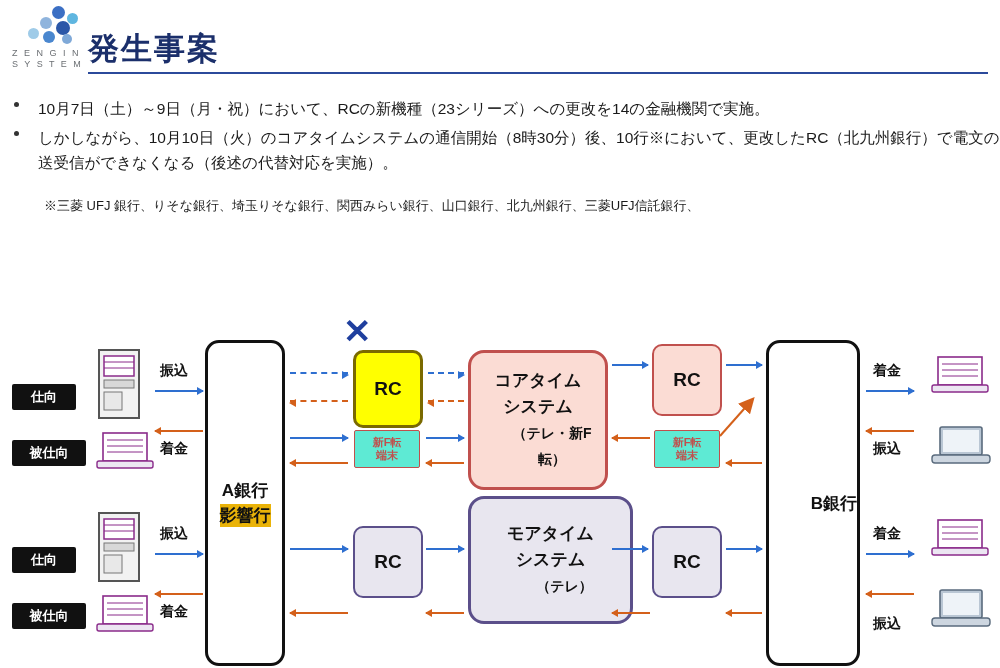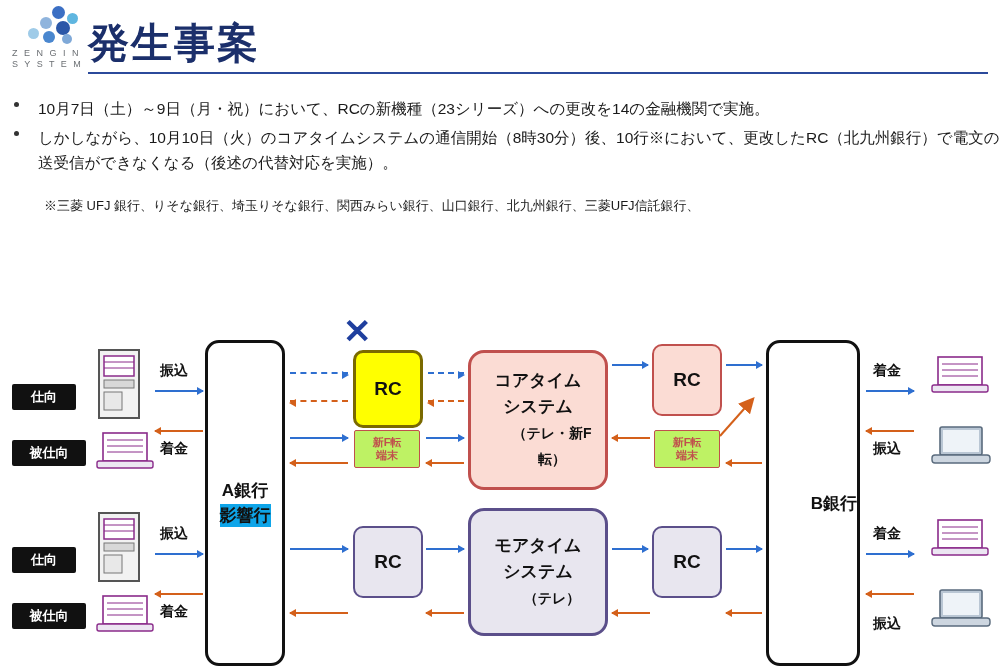--- a/index.html
+++ b/index.html
@@ -9,21 +9,21 @@
     color:#222;position:relative;overflow:hidden;
   }
   
   .header{position:absolute;left:0;top:0;width:1000px;height:82px;}
   .logo{position:absolute;left:10px;top:4px;width:76px;height:74px;}
   .logo-dots{position:absolute;left:8px;top:2px;width:64px;height:40px;}
   .dot{position:absolute;border-radius:50%;}
   .logo-text{position:absolute;left:2px;top:44px;width:74px;text-align:left;
     font-size:9px;letter-spacing:2px;color:#6b6f73;line-height:11px;}
   .title{
-    position:absolute;left:88px;top:16px;font-size:41px;font-weight:bold;
+    position:absolute;left:88px;top:28px;font-size:31px;font-weight:bold;
     color:#1b2f6b;letter-spacing:2px;
   }
   .title-rule{position:absolute;left:88px;top:72px;width:900px;height:2px;background:#2b4a9b;}
   
   .bullets{position:absolute;left:0;top:96px;width:1000px;}
   .bullet-row{position:relative;padding-left:38px;margin-bottom:4px;}
   .bullet-dot{position:absolute;left:14px;top:6px;width:5px;height:5px;background:#333;border-radius:50%;}
   .b-text{font-size:15.5px;line-height:25px;color:#1a1a1a;}
   .sub-note{font-size:13px;line-height:23px;color:#1a1a1a;padding-left:60px;margin:2px 0 10px 0;}
   .foot-note{font-size:13px;line-height:25px;color:#1a1a1a;padding-left:44px;}
@@ -37,29 +37,29 @@
   }
   .rc-yellow{background:#ffff00;border:3px solid #7a6a00;border-radius:10px;font-size:19px;color:#111;}
   .rc-pink{background:#fbdcd4;border:2px solid #c0504d;border-radius:10px;font-size:19px;color:#111;}
   .rc-purple{background:#e8e6ef;border:2px solid #5b4f8a;border-radius:10px;font-size:19px;color:#111;}
   .core-sys{background:#fbdcd4;border:3px solid #c0504d;border-radius:16px;font-size:17px;
             color:#111;flex-direction:column;line-height:26px;}
   .more-sys{background:#e8e6ef;border:3px solid #5b4f8a;border-radius:16px;font-size:17px;
             color:#111;flex-direction:column;line-height:26px;}
   .small-note{font-size:14px;font-weight:bold;margin-left:28px;}
   .term{
-    border:1.5px solid #c0504d;background:#bef264;color:#c0504d;font-size:11px;
+    border:1.5px solid #c0504d;background:#5eead4;color:#c0504d;font-size:11px;
     font-weight:bold;line-height:13px;border-radius:2px;flex-direction:column;
   }
   .tag{
     position:absolute;background:#111;color:#fff;font-size:13px;font-weight:bold;
     display:flex;align-items:center;justify-content:center;border-radius:2px;
   }
   .lbl{position:absolute;font-size:14px;font-weight:bold;color:#111;}
-  .hl{background:#0ea5e9;}
+  .hl{background:#eab308;}
   .arrow{position:absolute;height:2px;}
   .arrow::after{content:"";position:absolute;right:-1px;top:-3px;border-left:7px solid currentColor;
     border-top:4px solid transparent;border-bottom:4px solid transparent;}
   .arrow.left::after{right:auto;left:-1px;border-left:none;border-right:7px solid currentColor;}
   .blue{color:#2e6fd0;background:#2e6fd0;}
   .orange{color:#d4601a;background:#d4601a;}
   .dash{background:none;border-top:2px dashed #2e6fd0;color:#2e6fd0;height:0;}
   .dash.odash{border-top-color:#d4601a;color:#d4601a;}
   .xmark{position:absolute;color:#1f3f9e;font-size:34px;font-weight:bold;line-height:1;}
   .dev{position:absolute;}
@@ -176,21 +176,21 @@
 
   <div class="box core-sys" style="left:468px;top:38px;width:140px;height:140px;">
     <div>コアタイム</div>
     <div>システム</div>
     <div class="small-note">（テレ・新F転）</div>
   </div>
 
   <div class="box rc-pink" style="left:652px;top:32px;width:70px;height:72px;">RC</div>
 
   <div class="box rc-purple" style="left:353px;top:214px;width:70px;height:72px;">RC</div>
-  <div class="box more-sys" style="left:468px;top:196px;width:140px;height:128px;">
+  <div class="box more-sys" style="left:468px;top:184px;width:165px;height:128px;">
     <div>モアタイム</div>
     <div>システム</div>
     <div class="small-note">（テレ）</div>
   </div>
   <div class="box rc-purple" style="left:652px;top:214px;width:70px;height:72px;">RC</div>
 
   <div class="box bank" style="left:766px;top:28px;width:94px;height:326px;align-items:flex-end;">
     <div>B銀行</div>
   </div>
 

